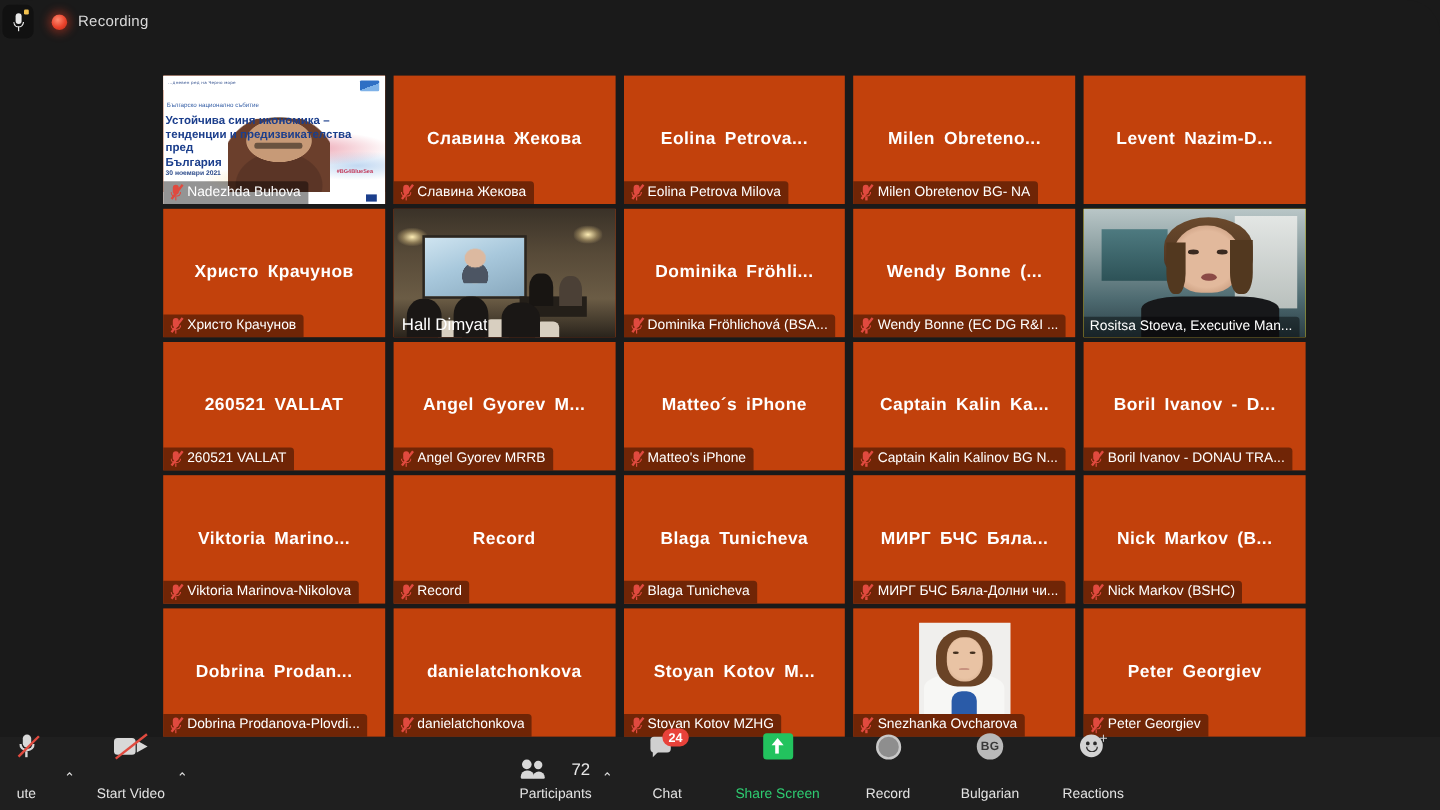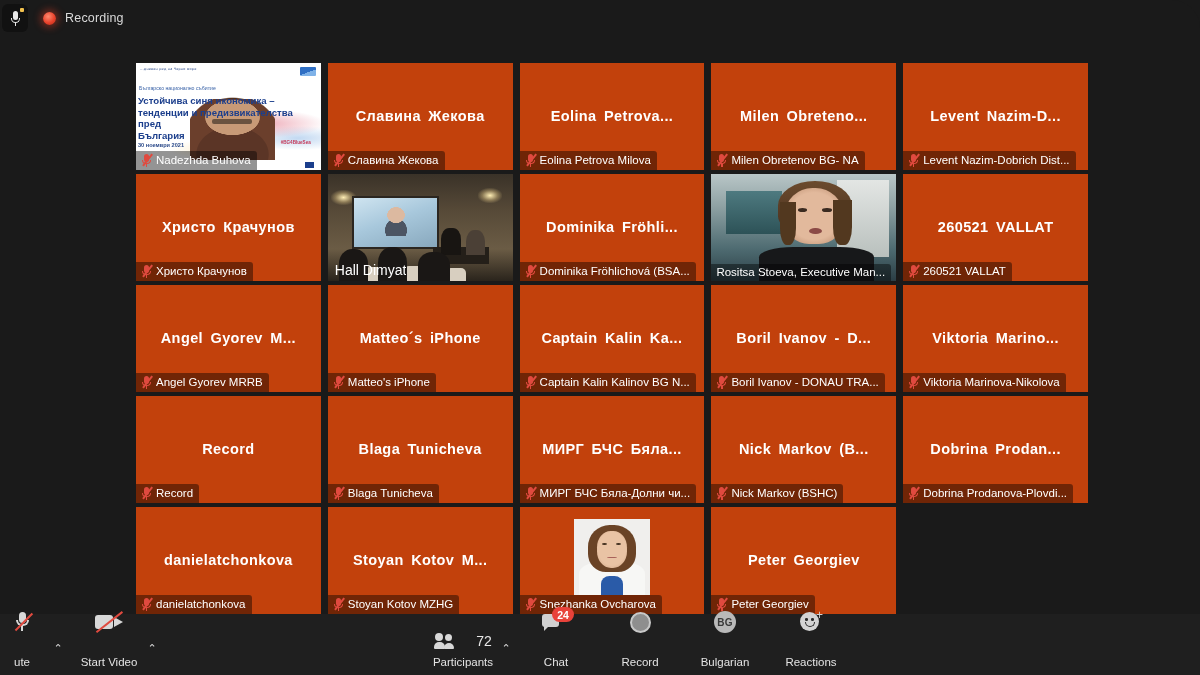--- a/index.html
+++ b/index.html
@@ -501,29 +501,20 @@
             <span class="mbody"></span>
             <span class="marc"></span>
             <span class="mstem"></span>
             <span class="slash"></span>
           </span>
           <span class="nm">Milen Obretenov BG- NA</span>
         </div>
       </div>
       <div class="tile">
         <div class="bigname">Levent  Nazim-D...</div>
-        <div class="namebar">
-          <span class="muted">
-            <span class="mbody"></span>
-            <span class="marc"></span>
-            <span class="mstem"></span>
-            <span class="slash"></span>
-          </span>
-          <span class="nm">Levent Nazim-Dobrich Dist...</span>
-        </div>
       </div>
       <div class="tile">
         <div class="bigname">Христо Крачунов</div>
         <div class="namebar">
           <span class="muted">
             <span class="mbody"></span>
             <span class="marc"></span>
             <span class="mstem"></span>
             <span class="slash"></span>
           </span>
@@ -556,20 +547,32 @@
         <div class="namebar">
           <span class="muted">
             <span class="mbody"></span>
             <span class="marc"></span>
             <span class="mstem"></span>
             <span class="slash"></span>
           </span>
           <span class="nm">Dominika Fröhlichová (BSA...</span>
         </div>
       </div>
+      <div class="tile">
+        <div class="bigname">Wendy Bonne (...</div>
+        <div class="namebar">
+          <span class="muted">
+            <span class="mbody"></span>
+            <span class="marc"></span>
+            <span class="mstem"></span>
+            <span class="slash"></span>
+          </span>
+          <span class="nm">Wendy Bonne (EC DG R&amp;I ...</span>
+        </div>
+      </div>
       <div class="tile active">
         <div class="vid rositsa">
           <div class="shelf"></div>
           <div class="wall"></div>
           <div class="hair"></div>
           <div class="head"></div>
           <div class="hair2"></div>
           <div class="hair3"></div>
           <div class="eye l"></div>
           <div class="eye r"></div>
@@ -821,20 +824,31 @@
         <div class="ico">
           <div class="ic-chat">
             <div class="bub"></div>
               <div class="tail"></div>
             <div class="badge">24</div>
           </div>
         </div>
         <div class="lbl">Chat</div>
       </div>
 
+      <div class="tb-item green" style="width:100px">
+        <div class="ico">
+          <div class="ic-share">
+              <div class="up">
+                <div class="ar"></div>
+                <div class="st"></div>
+              </div>
+            </div>
+        </div>
+        <div class="lbl">Share Screen</div>
+      </div>
 
       <div class="tb-item" style="width:84px">
         <div class="ico">
           <div class="ic-record"></div>
         </div>
         <div class="lbl">Record</div>
       </div>
 
       <div class="tb-item" style="width:86px">
         <div class="ico">

